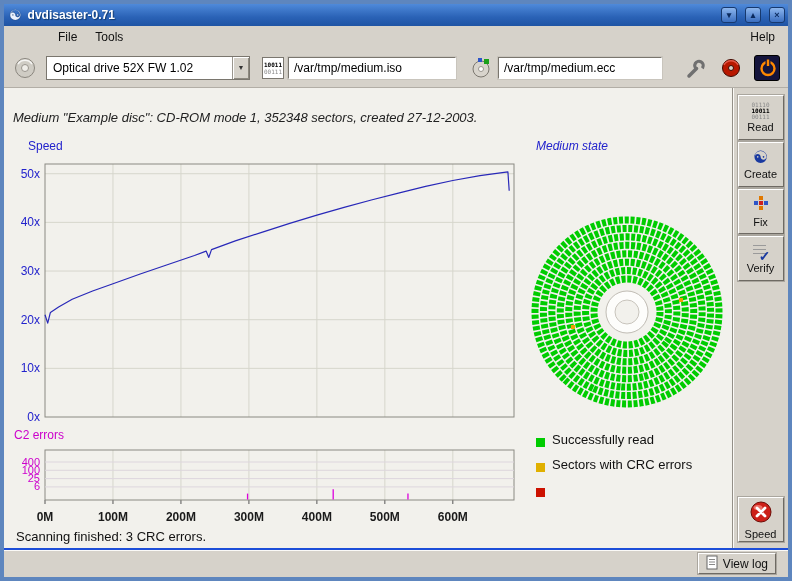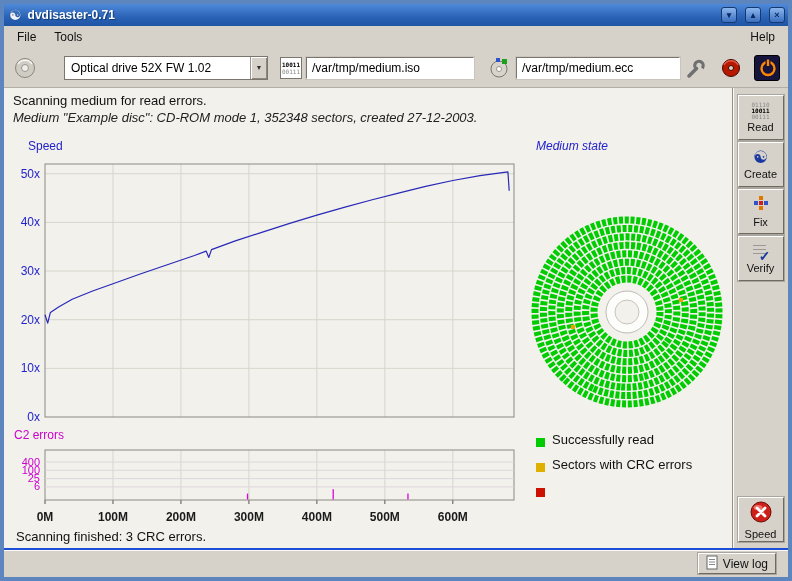--- a/index.html
+++ b/index.html
@@ -28,35 +28,35 @@
     background: linear-gradient(180deg, #8cb6ee, #3a6ec0);
     border: 1px solid #17396e; border-radius: 3px;
     color: #0a2a5e; font-size: 9px; font-weight: bold;
     display: flex; align-items: center; justify-content: center;
     cursor: default;
   }
 
   
   .menubar {
     height: 22px; display: flex; align-items: center;
-    padding: 0 4px; font-size: 12px; color: #111;
+    padding: 0 4px; font-size: 12px; color: #111; margin-left: 41px;
   }
   .menu-item { padding: 2px 9px; }
   .menu-help { margin-left: auto; }
 
   
   .toolbar {
     height: 40px; display: flex; align-items: center;
     padding: 0 8px; gap: 0;
     border-bottom: 1px solid #b2aea6;
     box-shadow: 0 1px 0 #e8e5df;
   }
   .tool-icon { width: 26px; height: 26px; display: flex; align-items: center; justify-content: center; background: transparent; border: 1px solid transparent; }
   .combo {
-    width: 204px; height: 24px; margin-left: 26px;
+    width: 204px; height: 24px; margin-left: 8px;
     border: 1px solid #7a766e; background: #fff;
     display: flex; align-items: stretch; font-size: 12px;
   }
   .combo-text { flex: 1; padding: 4px 6px 0 6px; white-space: nowrap; overflow: hidden; }
   .combo-arrow {
     width: 17px; background: #d6d2ca; border-left: 1px solid #9a968e;
     display: flex; align-items: center; justify-content: center;
     font-size: 7px; color: #333;
     box-shadow: inset 1px 1px 0 #fff, inset -1px -1px 0 #8d897f;
   }
@@ -208,21 +208,20 @@
       <svg width="26" height="26">
         <circle cx="13" cy="13.5" r="6.5" fill="none" stroke="#ff8800" stroke-width="2.4"></circle>
         <line x1="13" y1="5" x2="13" y2="10" stroke="#14143c" stroke-width="5"></line>
         <line x1="13" y1="4.5" x2="13" y2="11" stroke="#ff8800" stroke-width="2.4"></line>
       </svg>
     </span>
   </div>
 
   <div class="body-row">
     <div class="workarea">
-      <div class="status-line1">Scanning medium for read errors.</div>
       <div class="status-line2">Medium "Example disc": CD-ROM mode 1, 352348 sectors, created 27-12-2003.</div>
 
       <div class="chart-title-speed" style="color:#2222cc">Speed</div>
       <div class="chart-title-c2" style="color:#cc00cc">C2 errors</div>
       <div class="ms-title">Medium state</div>
 
       <svg id="charts-svg" width="522" height="372">
           <text x="36" y="261" fill="#2222cc" text-anchor="end" font-size="12" font-family="Liberation Sans, sans-serif">0x</text>
           <line x1="41" y1="208.34615384615387" x2="510" y2="208.34615384615387" stroke="#d6d6cc"></line>
           <text x="36" y="212.34615384615387" fill="#2222cc" text-anchor="end" font-size="12" font-family="Liberation Sans, sans-serif">10x</text>

